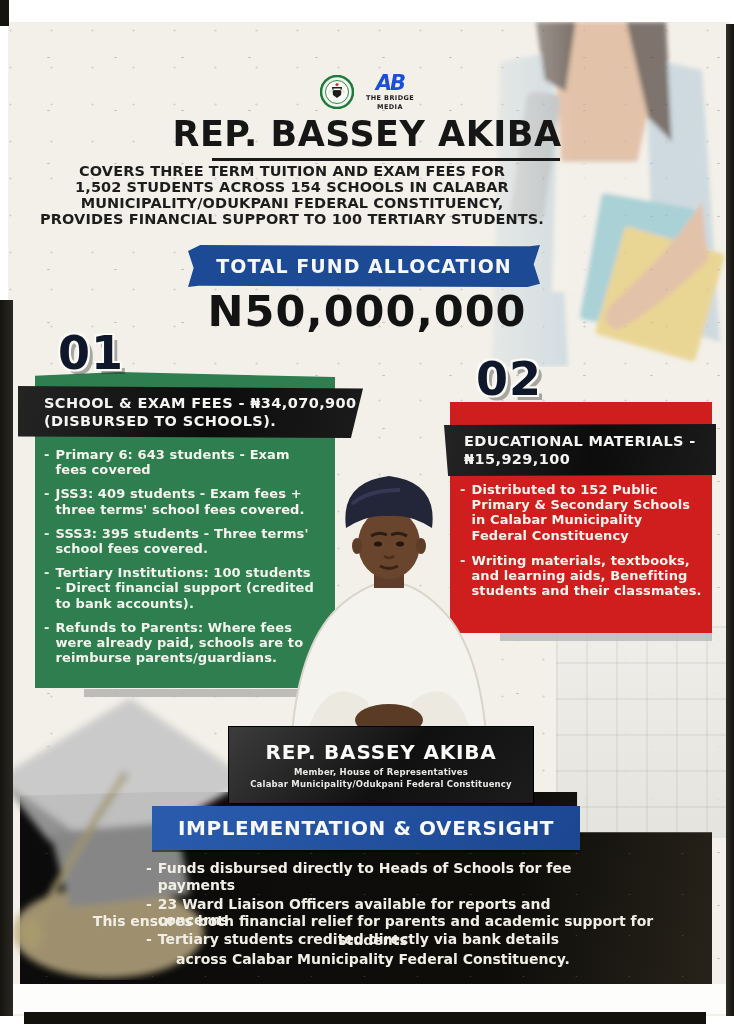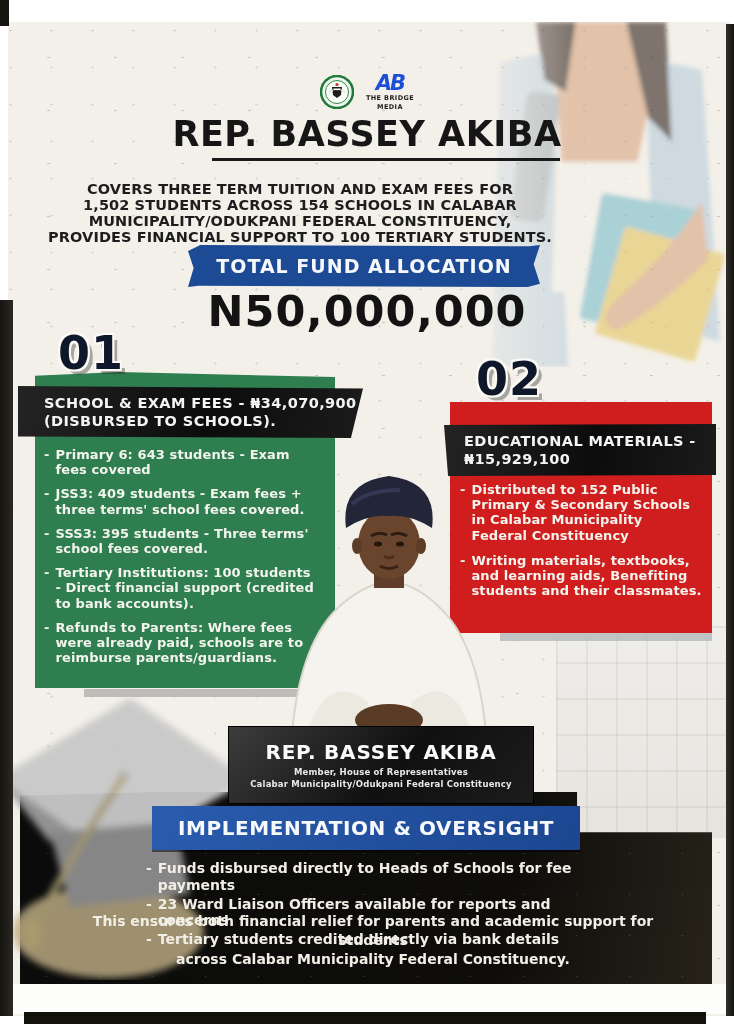--- a/index.html
+++ b/index.html
@@ -44,22 +44,22 @@
 
   
   .logo-row{left:0;top:68px;width:734px;height:48px;z-index:2;display:flex;justify-content:center;gap:12px;align-items:center;}
   .seal{width:34px;height:34px;}
   .bridge-logo{display:flex;flex-direction:column;align-items:center;line-height:1;}
   .bridge-ab{font-size:21px;font-weight:800;font-style:italic;color:#1d4ed8;letter-spacing:-2px;}
   .bridge-text{font-size:6.5px;font-weight:800;color:#1c1c1c;letter-spacing:.4px;text-align:center;line-height:1.25;}
   .title{left:0;top:114px;width:734px;text-align:center;z-index:2;
     font-size:35px;font-weight:800;color:#161616;letter-spacing:.5px;}
   .title-underline{left:212px;top:158px;width:348px;height:2.5px;background:#1a1a1a;z-index:2;}
-  .subtitle{left:8px;top:164px;width:584px;z-index:2;text-align:center;
-    font-size:14.5px;font-weight:800;color:#1d1d1d;line-height:1.1;letter-spacing:.1px;margin-top:18px;}
+  .subtitle{left:0;top:164px;width:584px;z-index:2;text-align:center;
+    font-size:14.5px;font-weight:800;color:#1d1d1d;line-height:1.1;letter-spacing:.1px;}
 
   
   .ribbon{left:188px;top:245px;width:352px;height:42px;background:#1c4a94;z-index:2;
     clip-path:polygon(0 14%,3.5% 0,97% 3%,100% 0,98.2% 46%,100% 92%,96.5% 100%,3% 97%,0 100%,1.6% 55%);
     display:flex;align-items:center;justify-content:center;}
   .ribbon span{color:#f6f8fb;font-size:19px;font-weight:800;letter-spacing:1px;}
   .amount{left:0;top:286px;width:734px;text-align:center;z-index:2;
     font-size:43px;font-weight:800;color:#131313;letter-spacing:1px;}
 
   

